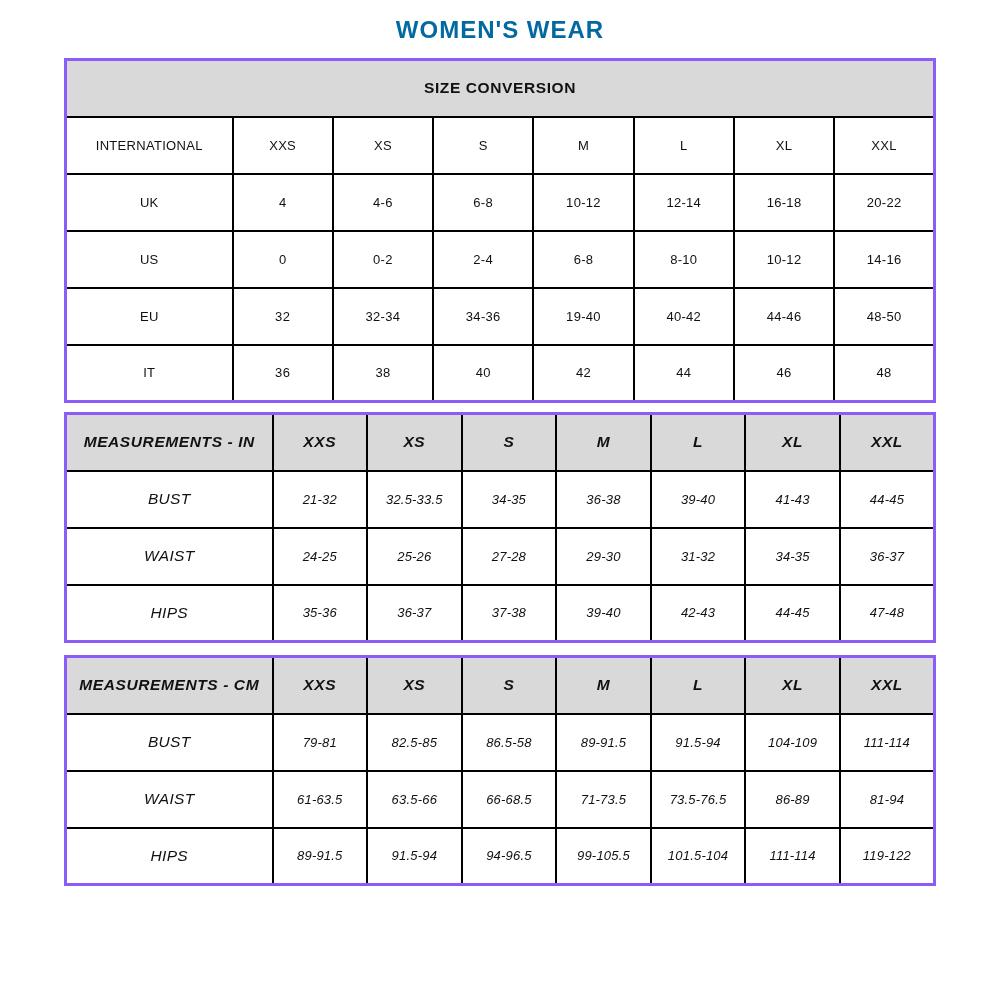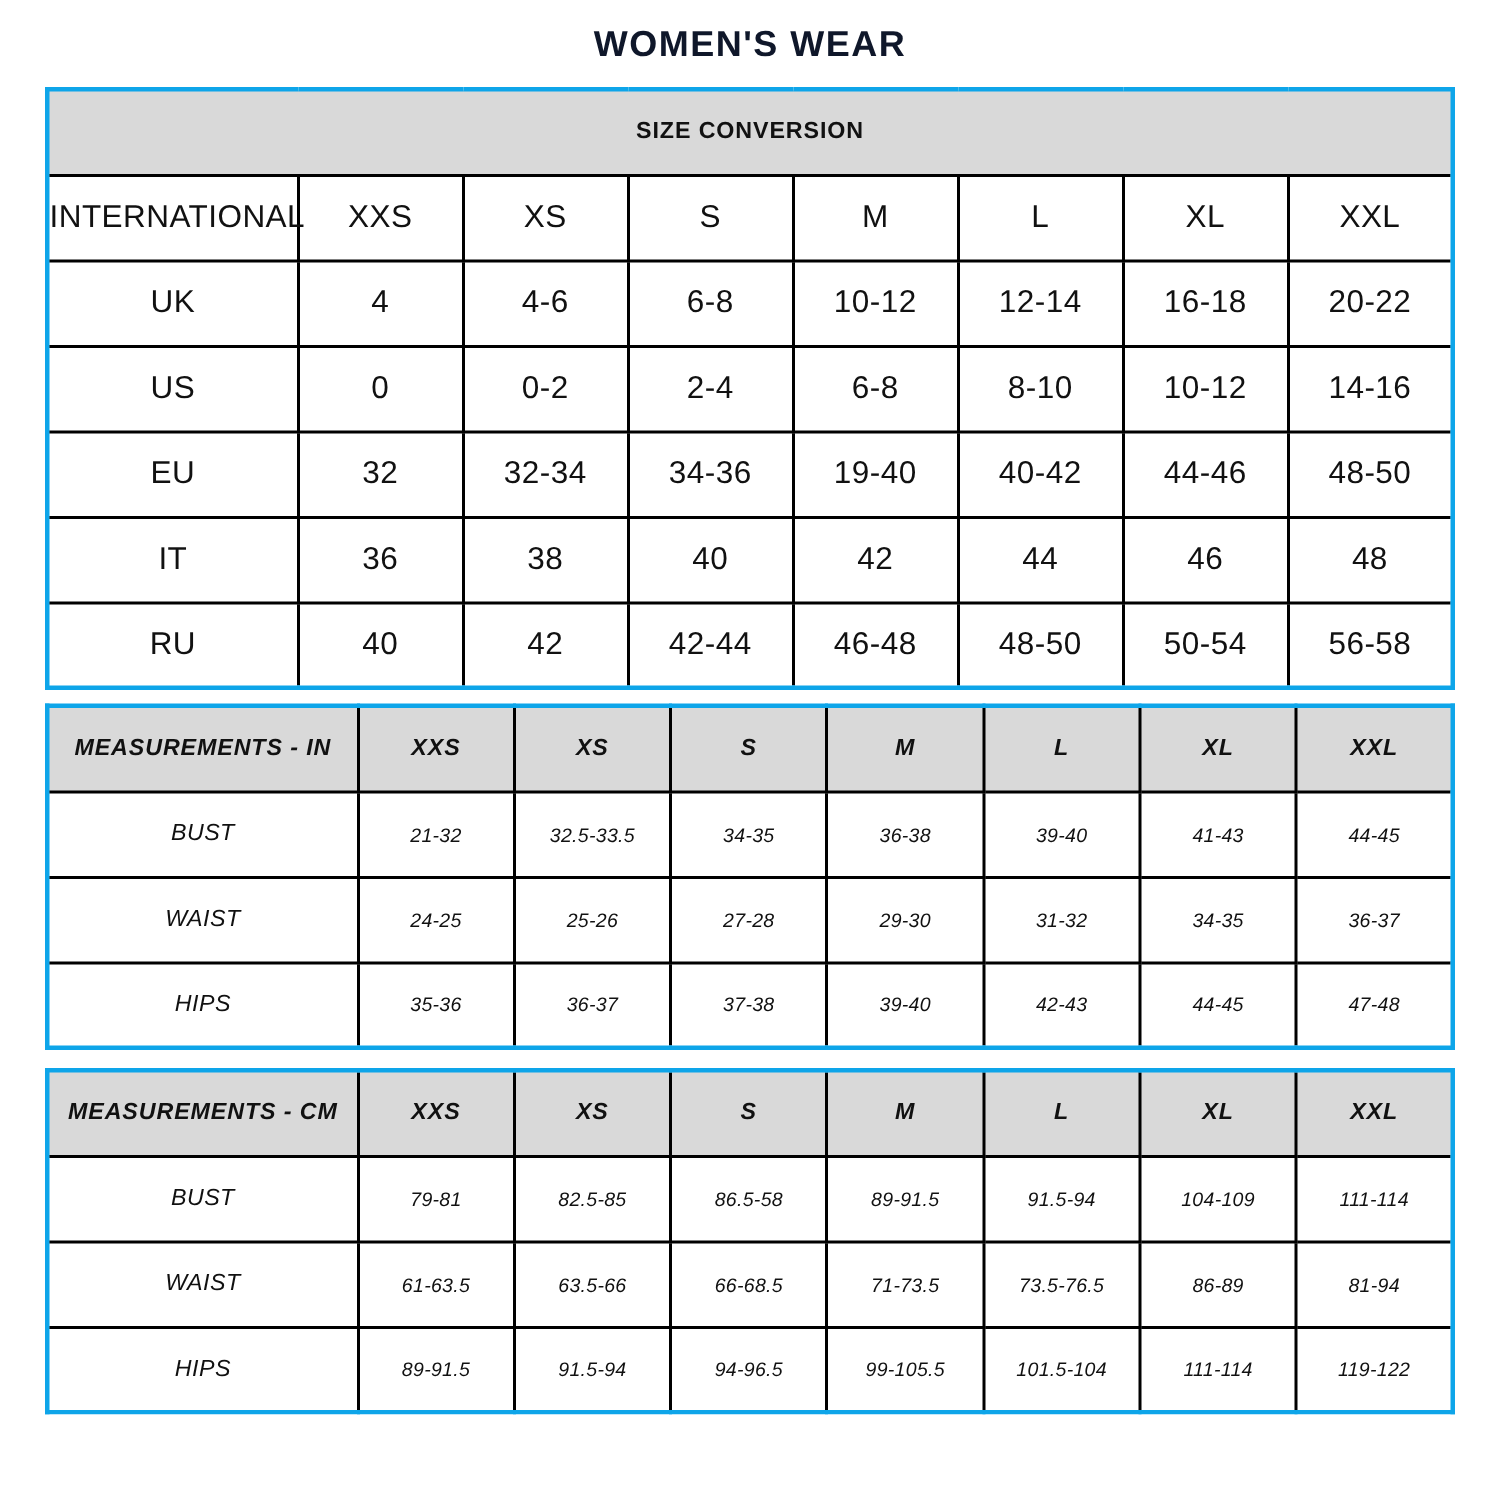--- a/index.html
+++ b/index.html
@@ -7,41 +7,41 @@
   body {
     font-family: "Liberation Sans", sans-serif;
     color: #111111;
     padding-top: 16px;
   }
   .page-title {
     text-align: center;
     font-size: 24px;
     font-weight: bold;
     letter-spacing: 1px;
-    color: #0f172a;
+    color: #0369a1;
     margin-bottom: 14px;
   }
   table {
-    width: 940px;
+    width: 872px;
     margin: 0 auto;
     border-collapse: collapse;
     table-layout: fixed;
-    border: 3px solid #0ea5e9;
+    border: 3px solid #8b5cf6;
   }
   td, th {
     border: 2px solid #000000;
     text-align: center;
     vertical-align: middle;
     font-weight: normal;
     color: #111111;
   }
   
   .tbl-conv tr { height: 57px; }
   .tbl-conv col.label-col { width: 167px; }
-  .tbl-conv td { font-size: 21px; letter-spacing: 0.3px; }
+  .tbl-conv td { font-size: 13px; letter-spacing: 0.3px; }
   .hdr-band {
     background: #d9d9d9;
     font-weight: bold;
     font-size: 15.5px;
     letter-spacing: 0.6px;
   }
   
   .tbl-meas { margin-top: 9px; font-style: italic; }
   .tbl-meas tr { height: 57px; }
   .tbl-meas col.label-col { width: 207px; }
@@ -118,30 +118,20 @@
     <tr>
       <td>IT</td>
       <td>36</td>
       <td>38</td>
       <td>40</td>
       <td>42</td>
       <td>44</td>
       <td>46</td>
       <td>48</td>
     </tr>
-    <tr>
-      <td>RU</td>
-      <td>40</td>
-      <td>42</td>
-      <td>42-44</td>
-      <td>46-48</td>
-      <td>48-50</td>
-      <td>50-54</td>
-      <td>56-58</td>
-    </tr>
   </tbody>
 </table>
 
 <table class="tbl-meas tbl-in">
   <colgroup>
     <col class="label-col">
       <col>
       <col>
       <col>
       <col>

